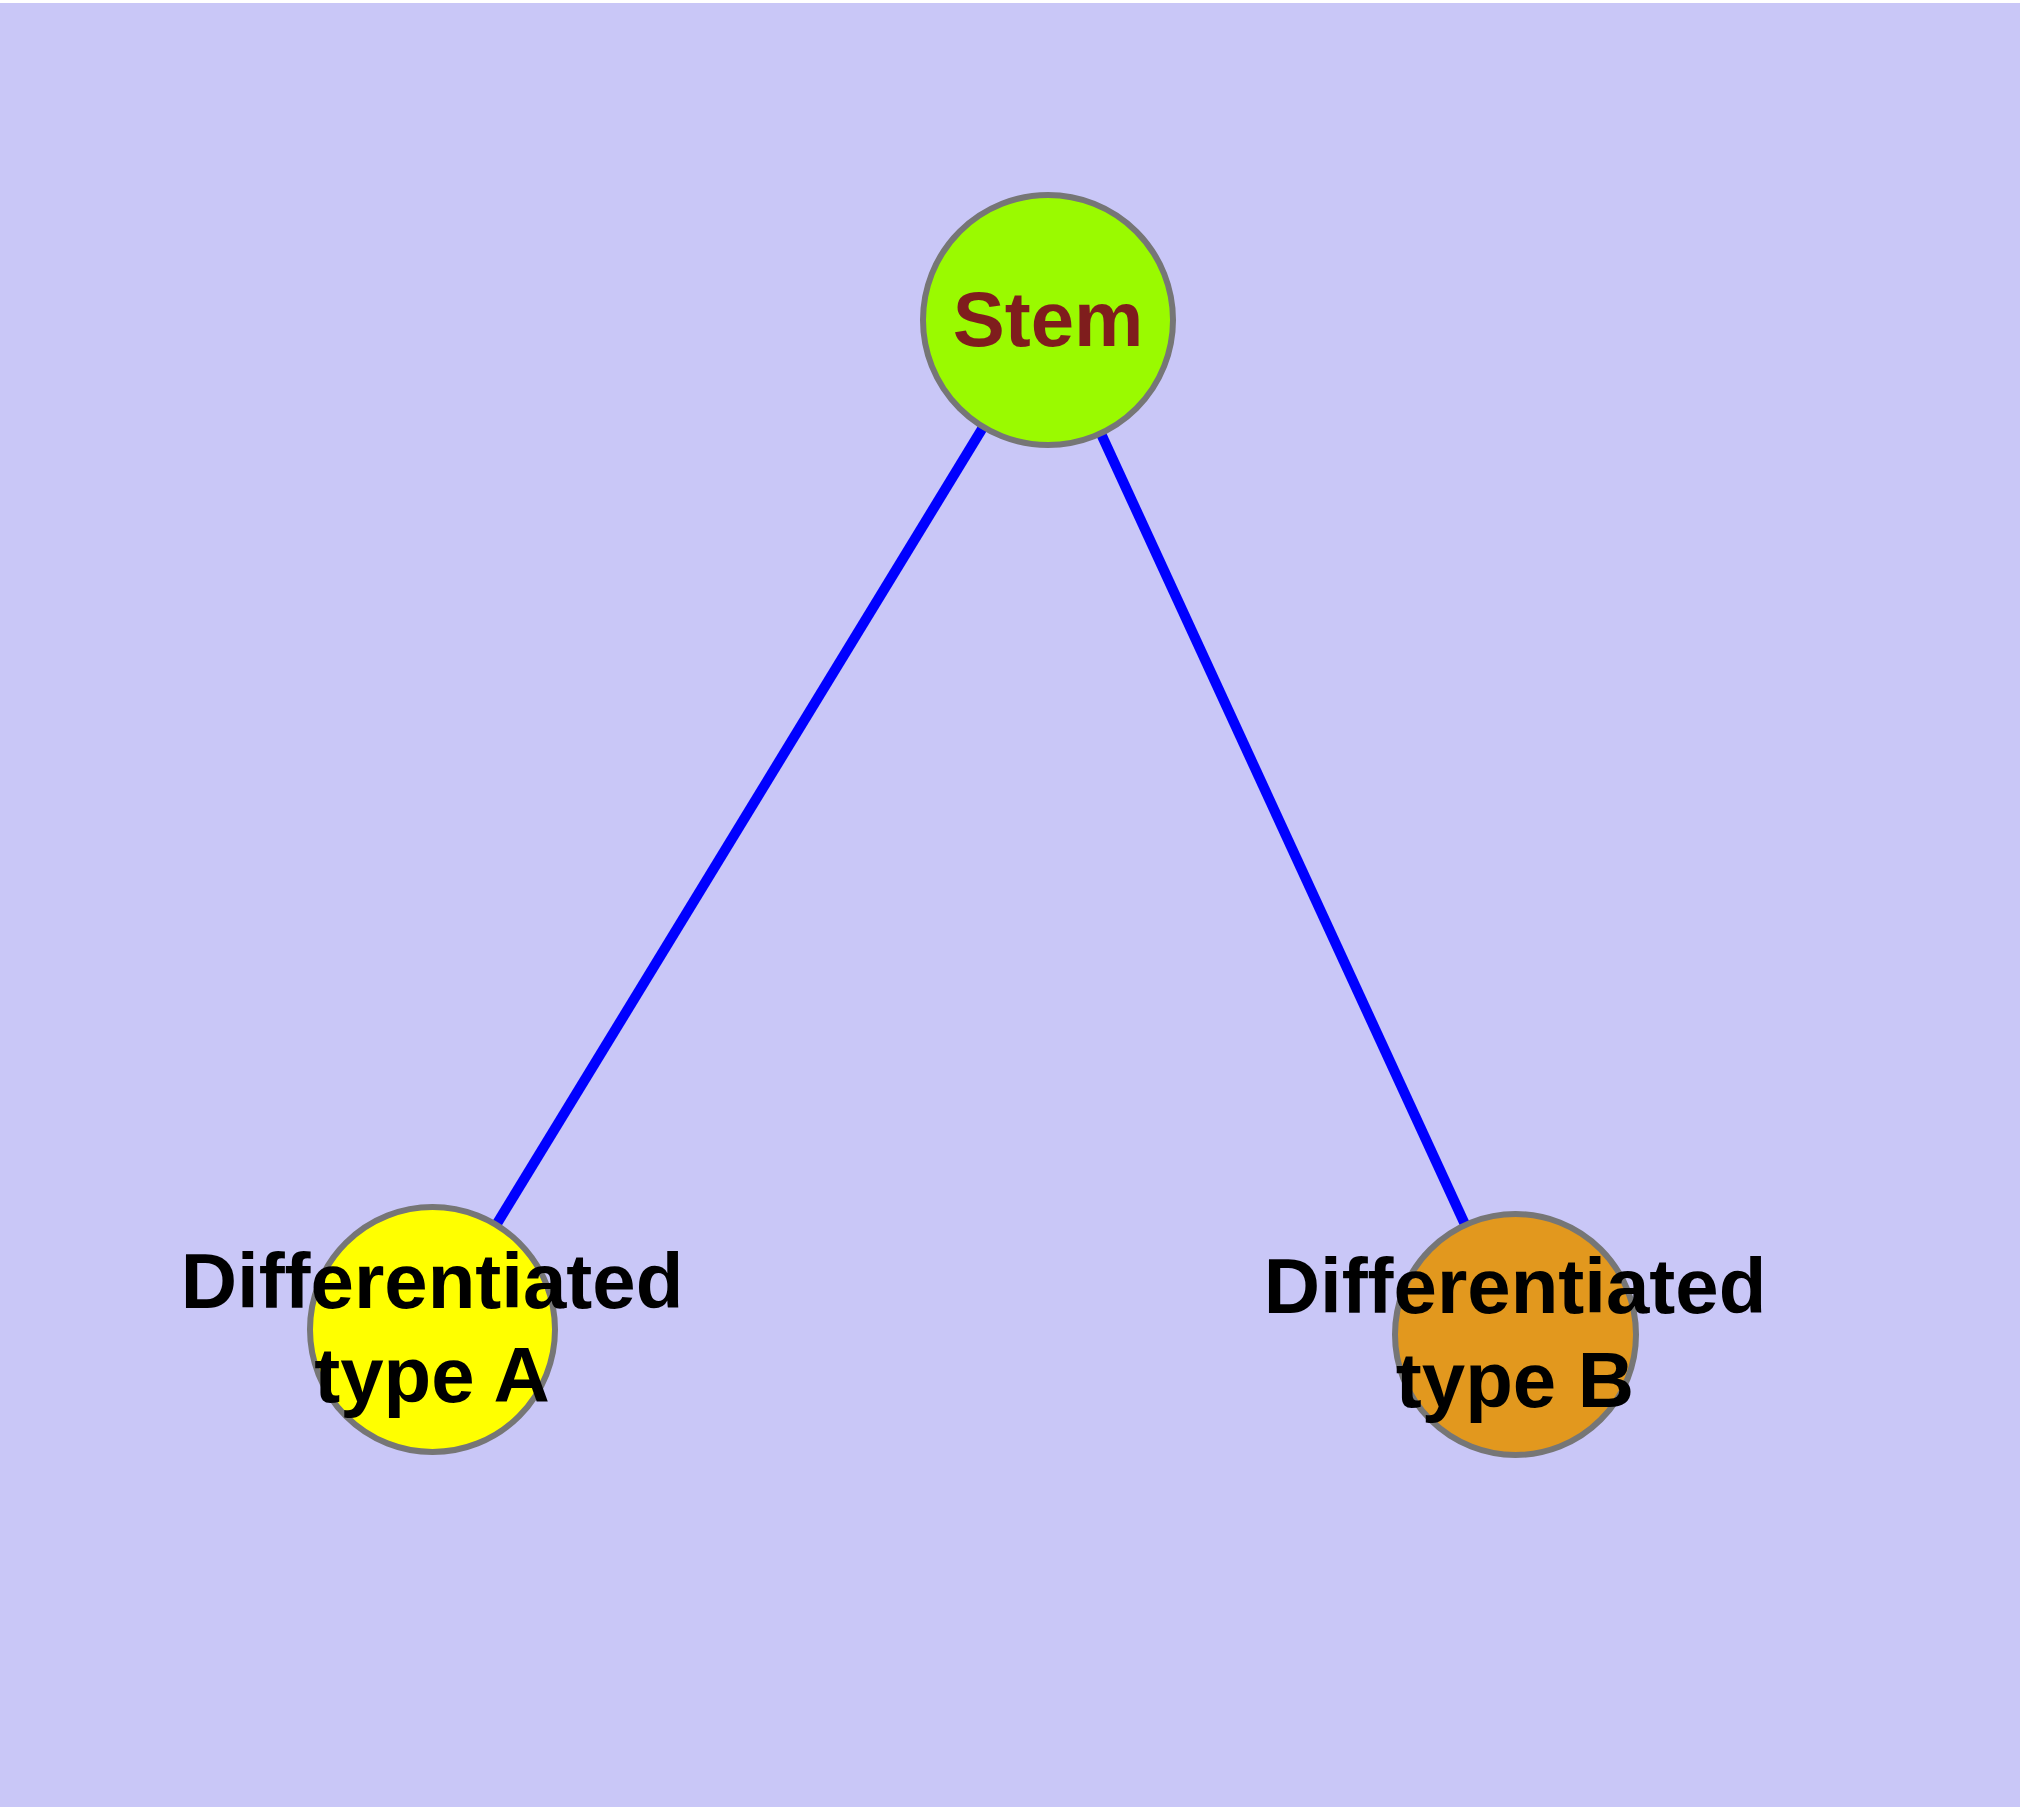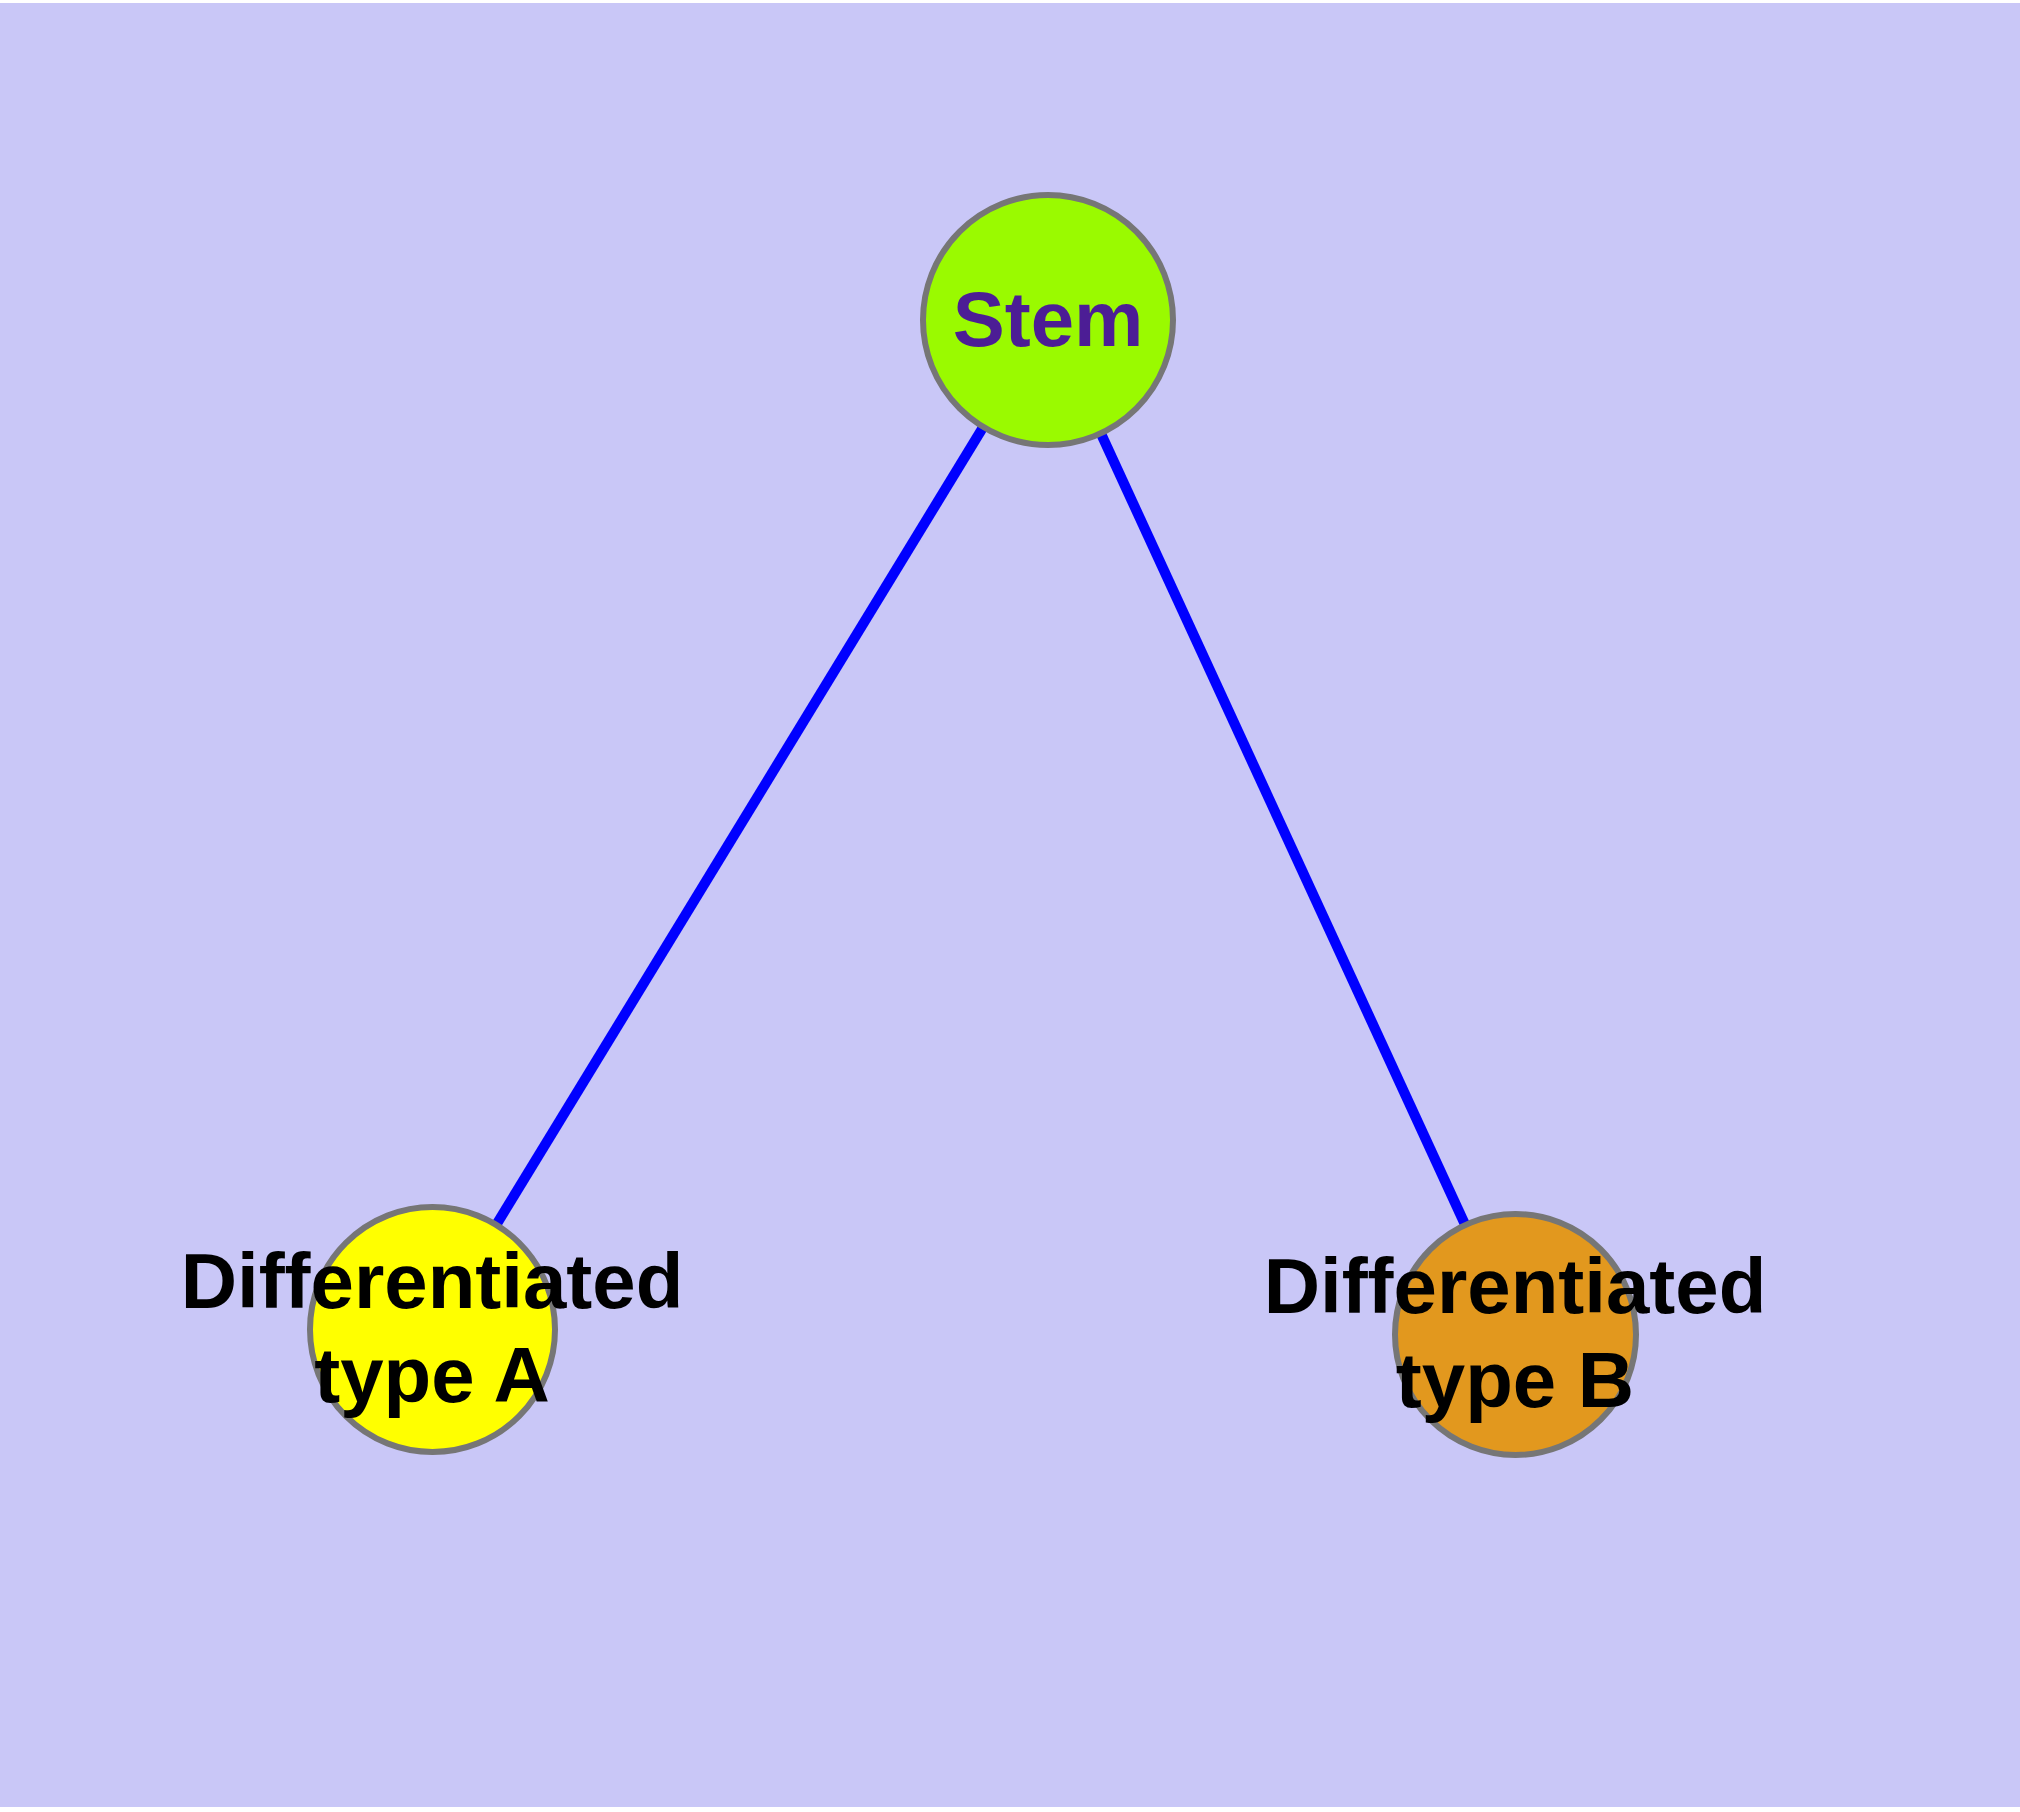--- a/index.html
+++ b/index.html
@@ -54,20 +54,20 @@
 
   <svg class="edge-layer" viewBox="0 0 2384 2129" width="2021" height="1804">
     <line class="edge" x1="1237" y1="374" x2="510" y2="1565" stroke="#0000FF" stroke-width="12"></line>
     <line class="edge" x1="1237" y1="374" x2="1788" y2="1571" stroke="#0000FF" stroke-width="12"></line>
   </svg>
 
   <div class="node" style="left: 920px; top: 189px; width: 256px; height: 256px; background: rgb(154, 250, 0); border-color: rgb(118, 118, 118);"></div>
   <div class="node" style="left: 307px; top: 1201px; width: 251px; height: 251px; background: rgb(255, 255, 0); border-color: rgb(118, 118, 118);"></div>
   <div class="node" style="left: 1392px; top: 1208px; width: 247px; height: 247px; background: rgb(226, 152, 30); border-color: rgb(118, 118, 118);"></div>
 
-  <div class="nodelabel" style="left: 1048px; top: 317px; color: #4c1d95;">Stem</div>
+  <div class="nodelabel" style="left: 1048px; top: 317px; color: #7f1d1d;">Stem</div>
   <div class="nodelabel" style="left: 432px; top: 1326px; color: rgb(0, 0, 0);">Differentiated
 type A</div>
   <div class="nodelabel" style="left: 1515px; top: 1331px; color: rgb(0, 0, 0);">Differentiated
 type B</div>
 
 </div>
 
 
 </body></html>

